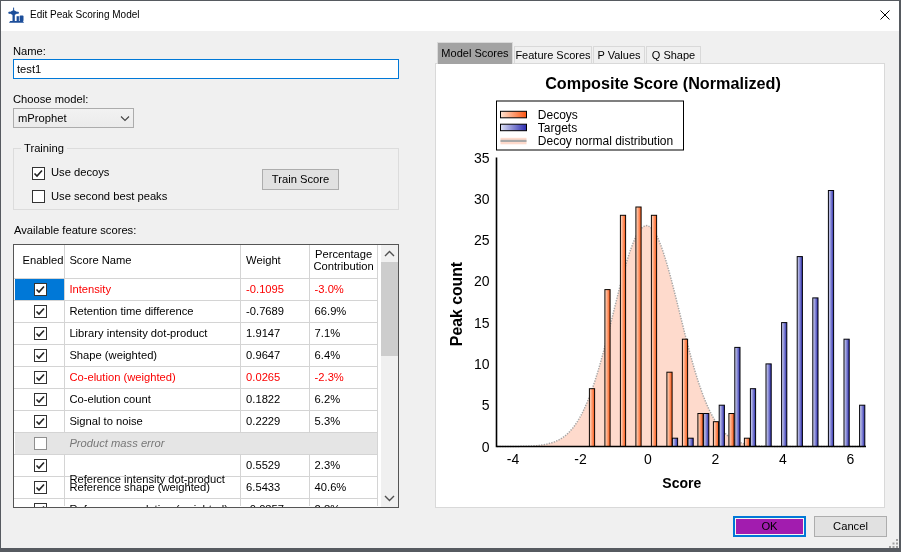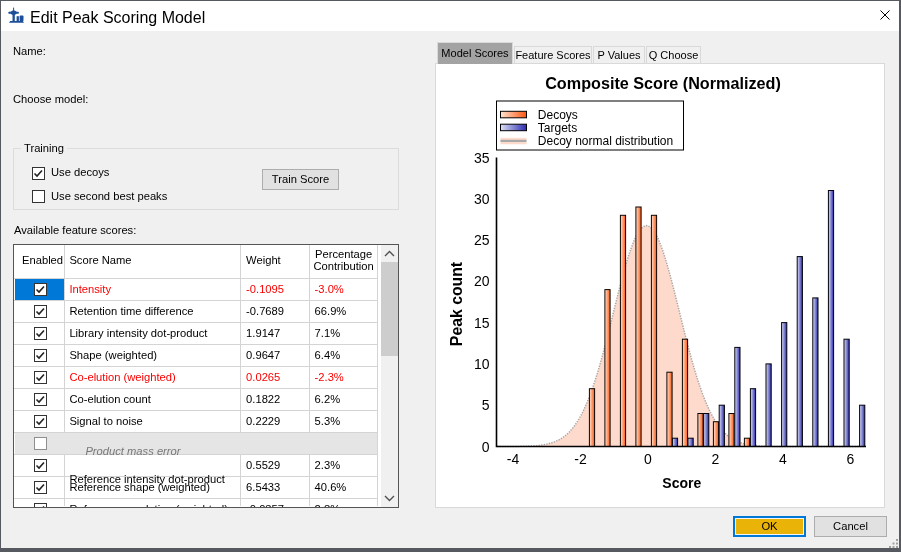--- a/index.html
+++ b/index.html
@@ -1,21 +1,21 @@
 <!DOCTYPE html>
 <html><head>
 <meta charset="utf-8">
 <style>
   html,body{margin:0;padding:0;}
   #win{position:relative;width:901px;height:552px;background:#f0f0f0;overflow:hidden;
        font-family:"Liberation Sans",sans-serif;font-size:11.2px;color:#000;}
   .abs{position:absolute;}
   .b{position:absolute;background:#565a60;}
   #titlebar{position:absolute;left:1px;top:1px;width:898px;height:30px;background:#fff;}
-  #title{position:absolute;left:30px;top:9px;font-size:16px;}
+  #title{position:absolute;left:30px;top:9px;font-size:10px;}
   #closex{position:absolute;left:880px;top:10px;width:10px;height:10px;}
   .lbl{white-space:nowrap;}
   #namebox{position:absolute;left:13px;top:59px;width:384px;height:18px;border:1px solid #0078d7;background:#fff;}
   #namebox span{position:absolute;left:3px;top:3px;}
   #combo{position:absolute;left:13px;top:108px;width:119px;height:18px;border:1px solid #acacac;
          background:linear-gradient(#f2f2f2,#ebebeb);}
   #combo span{position:absolute;left:4px;top:3px;}
   #groupbox{position:absolute;left:13px;top:148px;width:384px;height:60px;border:1px solid #dcdcdc;}
   #grouplabel{position:absolute;left:21px;top:142px;background:#f0f0f0;padding:0 3px;}
   .cb{position:absolute;width:11px;height:11px;border:1px solid #333;background:#fff;}
@@ -23,21 +23,21 @@
             border:1px solid #adadad;text-align:center;line-height:19px;}
   #tbl{position:absolute;left:13px;top:244px;width:384px;height:262px;background:#fff;border:1px solid #555;overflow:hidden;}
   .gridv{position:absolute;top:0;width:1px;background:#d4d4d4;}
   .gridh{position:absolute;left:0;width:363px;height:1px;background:#d4d4d4;}
   .cell{position:absolute;white-space:nowrap;}
   #sb{position:absolute;left:367px;top:0;width:17px;height:262px;background:#f0f0f0;}
   #sbthumb{position:absolute;left:0px;top:17px;width:17px;height:94px;background:#cdcdcd;}
   .tab{position:absolute;background:#f0f0f0;border:1px solid #d9d9d9;border-bottom:none;text-align:center;white-space:nowrap;font-size:11px;}
   #tab0{left:437px;top:42px;width:74px;height:21px;background:#a3a3a3;z-index:3;line-height:21px;}
   #tabpage{position:absolute;left:435px;top:63px;width:448px;height:443px;background:#fff;border:1px solid #d9d9d9;}
-  #okbtn{position:absolute;left:733px;top:516px;width:69px;height:17px;background:#eab308;
+  #okbtn{position:absolute;left:733px;top:516px;width:69px;height:17px;background:#a21caf;
          border:2px solid #0078d7;text-align:center;line-height:17px;box-shadow:inset 0 0 0 1px #f6f5f3;}
   #cancelbtn{position:absolute;left:814px;top:516px;width:71px;height:19px;background:#e1e1e1;
          border:1px solid #adadad;text-align:center;line-height:19px;}
 </style>
 </head>
 <body>
 <div id="win">
   <div id="titlebar"></div>
   <div id="title">Edit Peak Scoring Model</div>
   <div class="b" style="left:0;top:0;width:901px;height:1px;"></div>
@@ -53,21 +53,30 @@
       <rect x="4.5" y="7.5" width="2.3" height="7"></rect>
       <rect x="8.6" y="9.2" width="2.3" height="5"></rect>
       <rect x="11.6" y="8.6" width="3.9" height="5.6" rx="0.9"></rect>
       <path d="M2.2 13.9 L14.8 13.9 L16 15.8 L1 15.8 Z"></path>
     </g>
   </svg>
   <svg id="closex" viewBox="0 0 10 10">
     <path d="M0.5 0.5 L9.5 9.5 M9.5 0.5 L0.5 9.5" stroke="#000" stroke-width="1" fill="none"></path>
   </svg>
   <div class="lbl abs" style="left:13px;top:45px;">Name:</div>
+  <div id="namebox">
+      <span>test1</span>
+    </div>
   <div class="lbl abs" style="left:13px;top:93px;">Choose model:</div>
+  <div id="combo">
+      <span>mProphet</span>
+    <svg class="abs" style="left:106px;top:7px;" width="10" height="6" viewBox="0 0 10 6">
+      <path d="M1 0.5 L5 4.5 L9 0.5" stroke="#444" stroke-width="1.1" fill="none"></path>
+    </svg>
+  </div>
   <div id="groupbox"></div>
   <div id="grouplabel">Training</div>
   <div class="cb" style="left:32px;top:167px;"></div>
   <svg class="abs" style="left:33px;top:168px;" width="11" height="11" viewBox="0 0 11 11">
     <path d="M1.5 5.5 L4 8 L9 2.5" stroke="#222" stroke-width="1.6" fill="none"></path>
   </svg>
   <div class="lbl abs" style="left:51px;top:166px;">Use decoys</div>
   <div class="cb" style="left:32px;top:190px;"></div>
   <div class="lbl abs" style="left:51px;top:190px;">Use second best peaks</div>
   <div id="trainbtn">Train Score</div>
@@ -81,21 +90,21 @@
       <div class="gridh" style="top:55px;"></div>
       <div class="gridh" style="top:77px;"></div>
       <div class="gridh" style="top:99px;"></div>
       <div class="gridh" style="top:121px;"></div>
       <div class="gridh" style="top:143px;"></div>
       <div class="gridh" style="top:165px;"></div>
       <div class="gridh" style="top:187px;"></div>
       <div class="gridh" style="top:209px;"></div>
       <div class="gridh" style="top:231px;"></div>
       <div class="gridh" style="top:253px;"></div>
-<div class="cell" style="left:8px;top:9px;width:42px;">Enabled</div>
+<div class="cell" style="left:8px;top:9px;width:42px;text-align:center;">Enabled</div>
       <div class="cell" style="left:55.4px;top:9px;">Score Name</div>
       <div class="cell" style="left:232.1px;top:9px;">Weight</div>
       <div class="cell" style="left:296.6px;top:3px;width:66px;text-align:center;">Percentage<br>Contribution</div>
       <div class="cell" style="left:1px;top:34px;width:49.4px;height:21px;background:#0078d7;"></div>
       <div class="cell" style="left:19.5px;top:37.5px;width:11px;height:11px;border:1px solid #333;background:#fff;"></div>
       <svg class="abs" style="left:20.5px;top:38.5px;" width="11" height="11" viewBox="0 0 11 11">
         <path d="M1.5 5.5 L4 8 L9 2.5" stroke="#222" stroke-width="1.6" fill="none"></path>
       </svg>
       <div class="cell" style="left:55.4px;top:38px;color:#fb0000;">Intensity</div>
       <div class="cell" style="left:232.1px;top:38px;color:#fb0000;">-0.1095</div>
@@ -137,21 +146,21 @@
       <div class="cell" style="left:300.6px;top:148px;">6.2%</div>
       <div class="cell" style="left:19.5px;top:169.5px;width:11px;height:11px;border:1px solid #333;background:#fff;"></div>
       <svg class="abs" style="left:20.5px;top:170.5px;" width="11" height="11" viewBox="0 0 11 11">
         <path d="M1.5 5.5 L4 8 L9 2.5" stroke="#222" stroke-width="1.6" fill="none"></path>
       </svg>
       <div class="cell" style="left:55.4px;top:170px;">Signal to noise</div>
       <div class="cell" style="left:232.1px;top:170px;">0.2229</div>
       <div class="cell" style="left:300.6px;top:170px;">5.3%</div>
       <div class="cell" style="left:1px;top:188px;width:362px;height:21px;background:#e5e5e5;"></div>
       <div class="cell" style="left:19.5px;top:191.5px;width:11px;height:11px;border:1px solid #8f8f8f;background:#fff;"></div>
-      <div class="cell" style="left:55.4px;top:200px;color:#787878;font-style:italic;margin-left:16px;">Product mass error</div>
+      <div class="cell" style="left:55.4px;top:192px;color:#787878;font-style:italic;">Product mass error</div>
       <div class="cell" style="left:19.5px;top:213.5px;width:11px;height:11px;border:1px solid #333;background:#fff;"></div>
       <svg class="abs" style="left:20.5px;top:214.5px;" width="11" height="11" viewBox="0 0 11 11">
         <path d="M1.5 5.5 L4 8 L9 2.5" stroke="#222" stroke-width="1.6" fill="none"></path>
       </svg>
       <div class="cell" style="left:55.4px;top:228px;text-align:right;">Reference intensity dot-product</div>
       <div class="cell" style="left:232.1px;top:214px;">0.5529</div>
       <div class="cell" style="left:300.6px;top:214px;">2.3%</div>
       <div class="cell" style="left:19.5px;top:235.5px;width:11px;height:11px;border:1px solid #333;background:#fff;"></div>
       <svg class="abs" style="left:20.5px;top:236.5px;" width="11" height="11" viewBox="0 0 11 11">
         <path d="M1.5 5.5 L4 8 L9 2.5" stroke="#222" stroke-width="1.6" fill="none"></path>
@@ -172,21 +181,21 @@
         </svg>
   <div id="sbthumb"></div>
   <svg class="abs" style="left:3px;top:249px;" width="11" height="8" viewBox="0 0 11 8">
           <path d="M1 2 L5.5 6.5 L10 2" stroke="#505050" stroke-width="1.4" fill="none"></path>
         </svg>
 </div>
 </div>
   <div id="tab0" class="tab">Model Scores</div>
   <div class="tab" style="left:514px;top:46px;width:76px;height:17px;line-height:17px;">Feature Scores</div>
   <div class="tab" style="left:593px;top:46px;width:50px;height:17px;line-height:17px;">P Values</div>
-  <div class="tab" style="left:646px;top:46px;width:53px;height:17px;line-height:17px;">Q Choose</div>
+  <div class="tab" style="left:646px;top:46px;width:53px;height:17px;line-height:17px;">Q Shape</div>
   <div id="tabpage"></div>
 <svg id="chart" class="abs" style="left:436px;top:64px;" width="448" height="444" viewBox="0 0 448 444">
 <defs>
 <linearGradient id="gd" x1="0" y1="0" x2="1" y2="0">
   <stop offset="0" stop-color="#ffe4d1"></stop>
           <stop offset="1" stop-color="#fc5512"></stop>
 </linearGradient>
 <linearGradient id="gt" x1="0" y1="0" x2="1" y2="0">
   <stop offset="0" stop-color="#dde1f5"></stop>
           <stop offset="1" stop-color="#2b2bb0"></stop>

